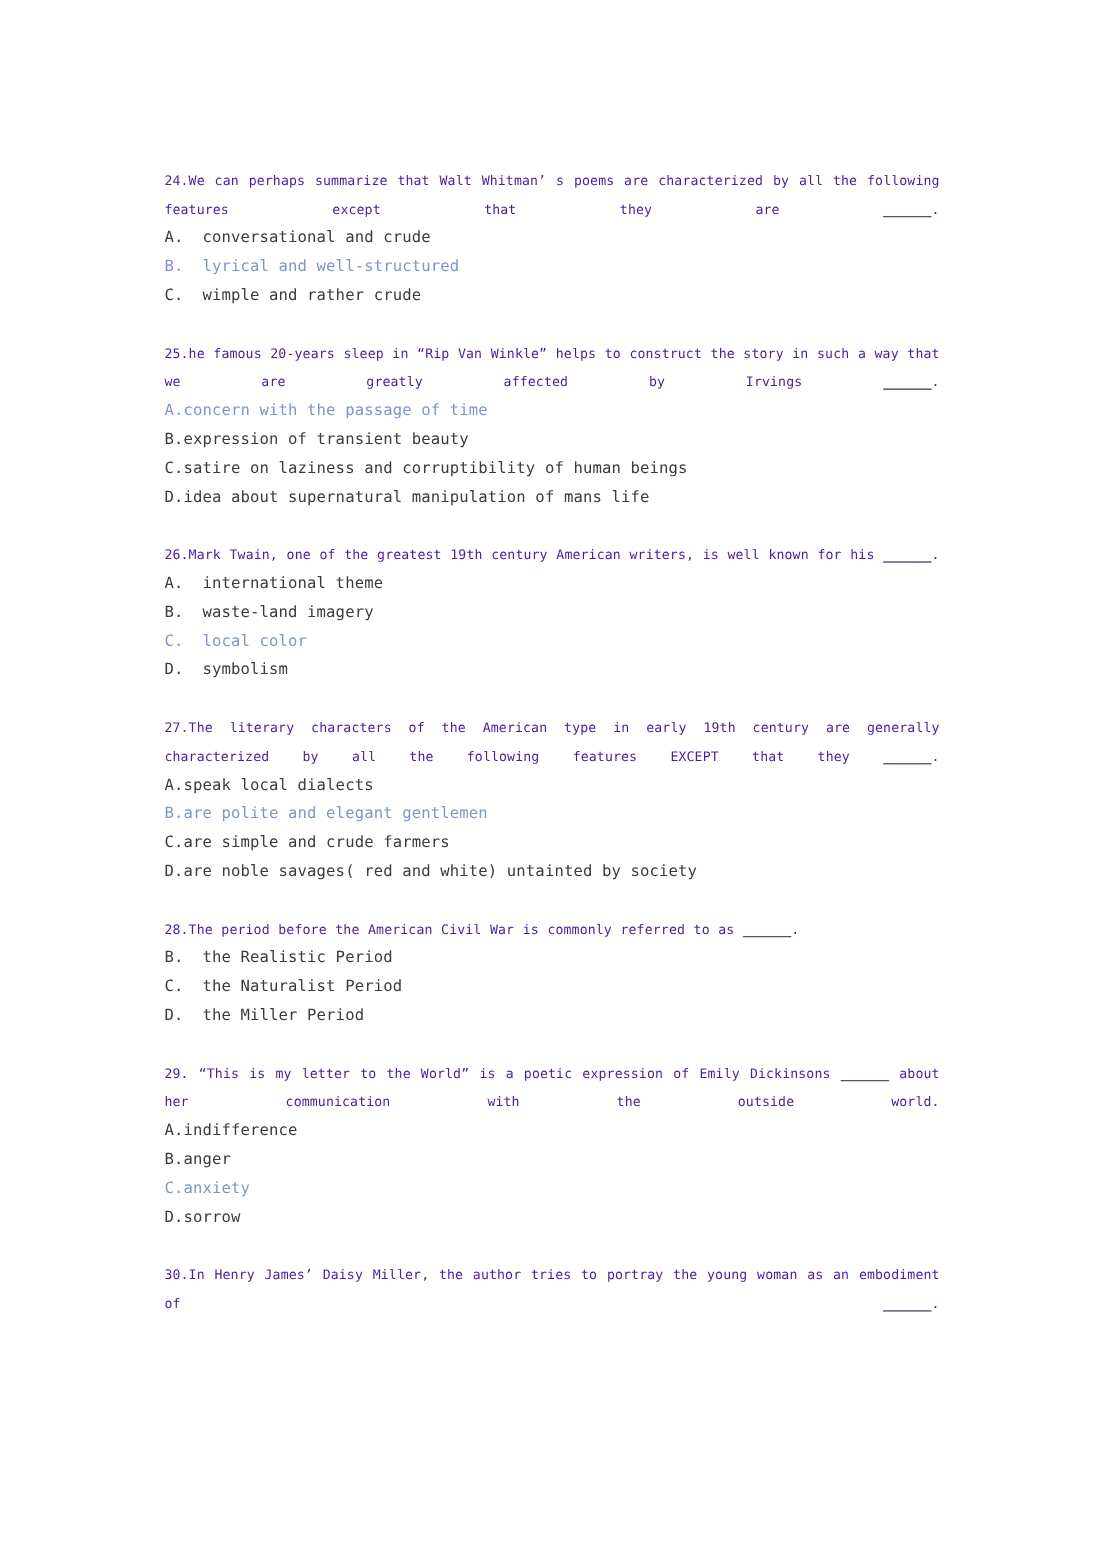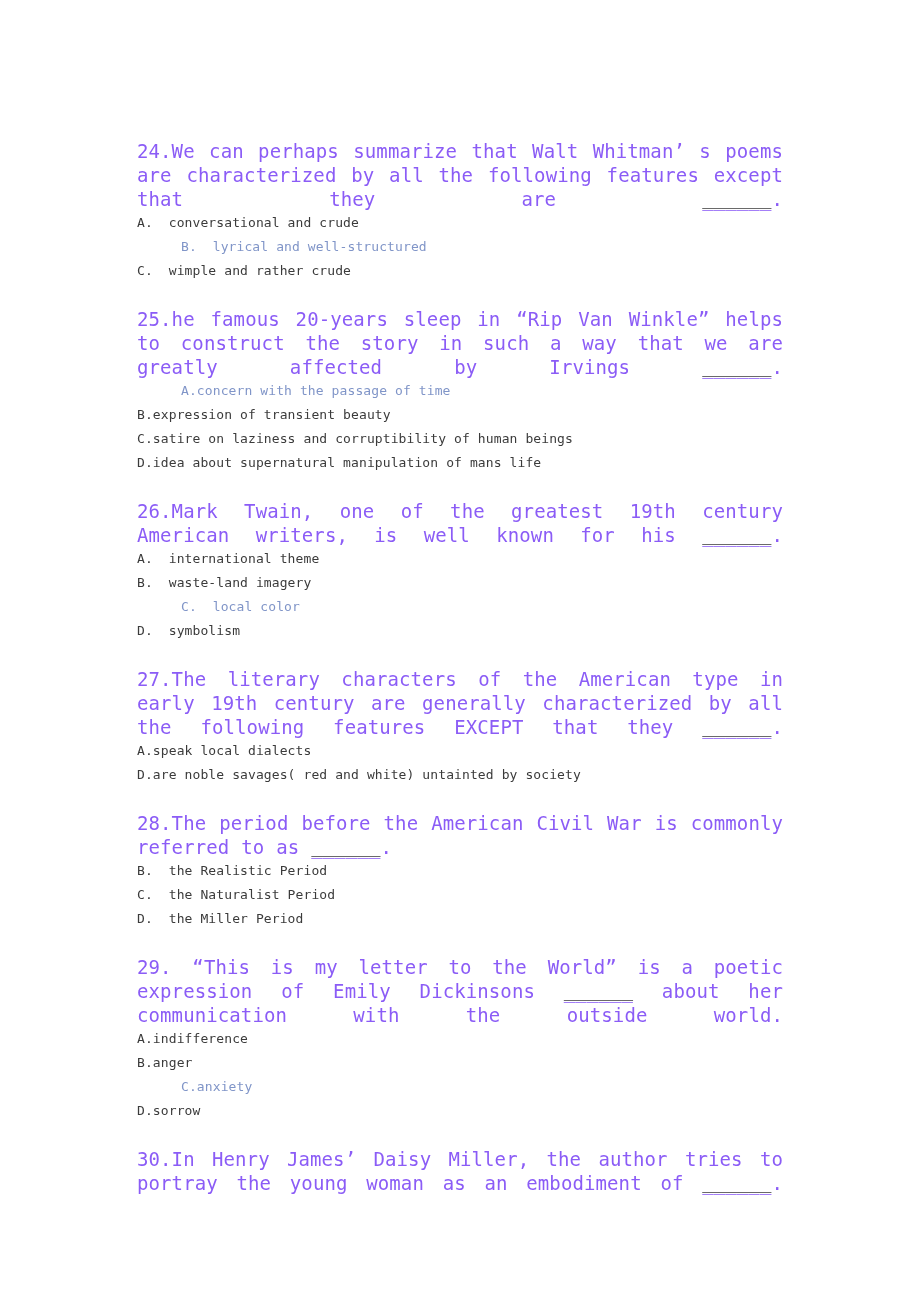--- a/index.html
+++ b/index.html
@@ -33,23 +33,23 @@
     margin: 0 0 24px 0;
   }
 
   .question-block:last-child {
     margin-bottom: 0;
   }
 
   
   .stem {
     margin: 0;
-    font-size: 19px;
+    font-size: 11px;
     line-height: 24px;
-    color: #8b5cf6;
+    color: #4c1d95;
     text-align: justify;
     text-justify: inter-word;
     letter-spacing: 0.1px;
     word-spacing: 0.4px;
   }
 
   
   .stem.justify-all {
     text-align-last: justify;
   }
@@ -62,21 +62,20 @@
     margin: 0;
     font-size: 13px;
     line-height: 24px;
     color: #3b3b3b;
     white-space: pre;
     letter-spacing: 0.1px;
   }
 
   .option.answer {
     color: #8095c8;
-    margin-left: 44px;
   }
 
   .blank {
     text-decoration: underline;
     text-decoration-color: #6a6a6a;
     text-underline-offset: 2px;
   }
 </style>
 </head>
 <body>
@@ -107,20 +106,22 @@
       <p class="option"><span>A.</span><span>  international theme</span></p>
       <p class="option"><span>B.</span><span>  waste-land imagery</span></p>
       <p class="option answer"><span>C.</span><span>  local color</span></p>
       <p class="option"><span>D.</span><span>  symbolism</span></p>
     </div>
 
     <div class="question-block">
       <p class="stem justify-all"><span>27.The literary characters of the American type in early 19th century are generally</span>
         <span class="tail">characterized by all the following features EXCEPT that they </span><span class="blank">______</span><span>.</span></p>
       <p class="option"><span>A.</span><span>speak local dialects</span></p>
+      <p class="option answer"><span>B.</span><span>are polite and elegant gentlemen</span></p>
+      <p class="option"><span>C.</span><span>are simple and crude farmers</span></p>
       <p class="option"><span>D.</span><span>are noble savages( red and white) untainted by society</span></p>
     </div>
 
     <div class="question-block">
       <p class="stem"><span>28.The period before the American Civil War is commonly referred to as </span><span class="blank">______</span><span>.</span></p>
       <p class="option"><span>B.</span><span>  the Realistic Period</span></p>
       <p class="option"><span>C.</span><span>  the Naturalist Period</span></p>
       <p class="option"><span>D.</span><span>  the Miller Period</span></p>
     </div>
 

